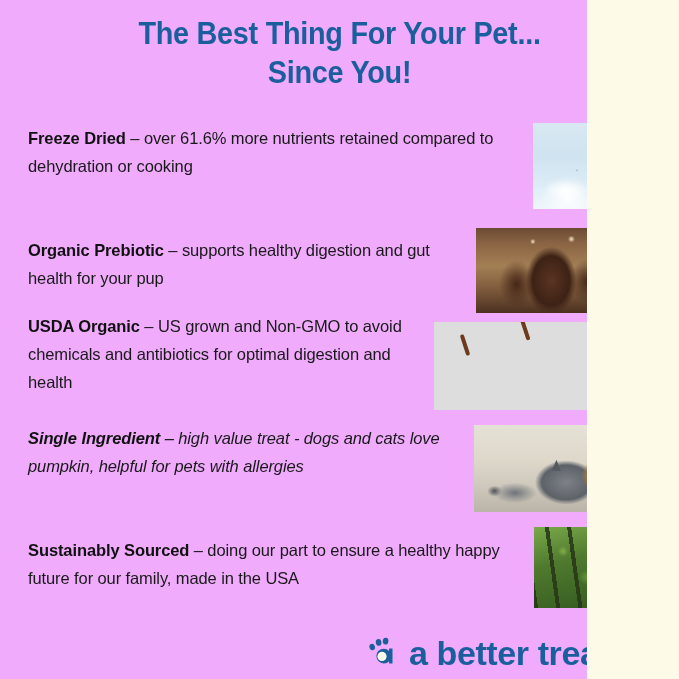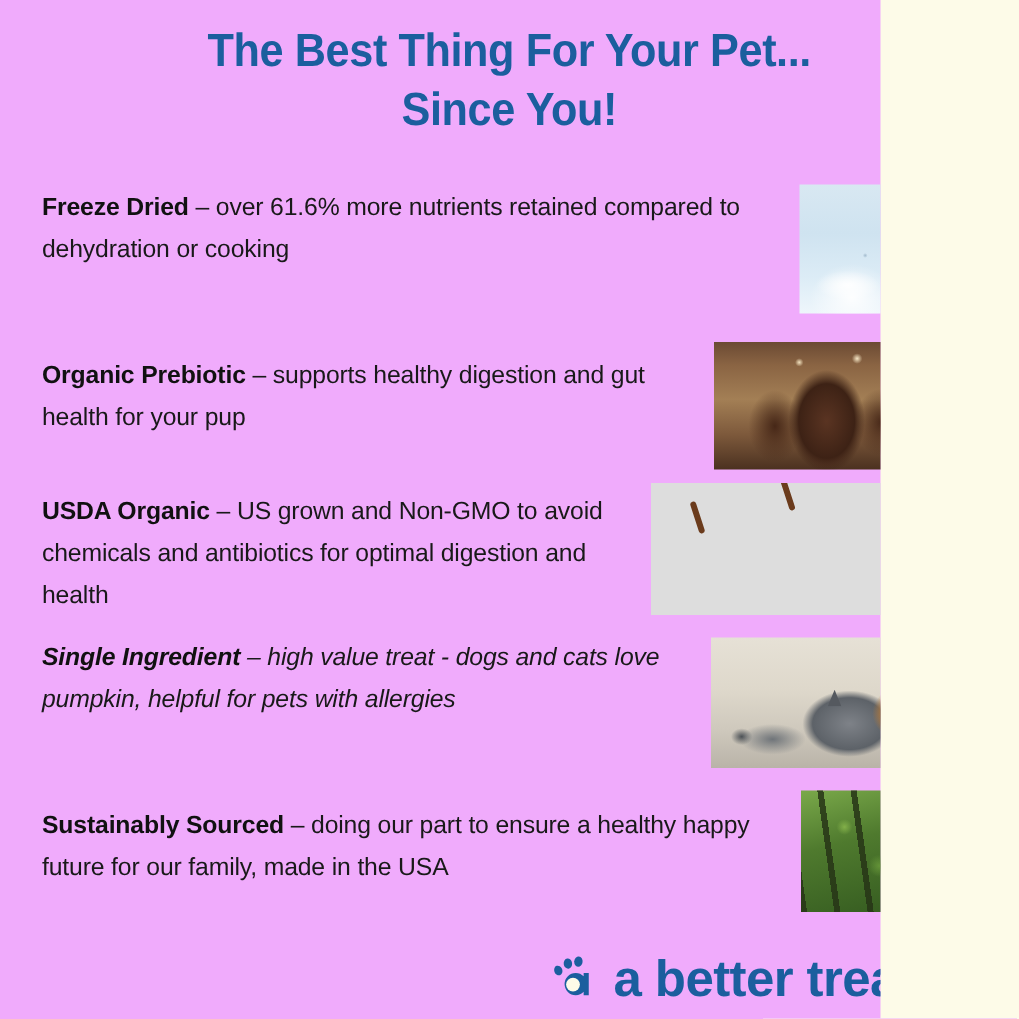--- a/index.html
+++ b/index.html
@@ -188,21 +188,21 @@
     color: #191919;
     letter-spacing: -0.1px;
   }
   .benefit .term {
     font-weight: 700;
     color: #111111;
   }
 
   .benefit-0 { top: 124px; width: 468px; }
   .benefit-1 { top: 236px; width: 440px; }
-  .benefit-2 { top: 327px; width: 404px; }
+  .benefit-2 { top: 312px; width: 404px; }
   .benefit-3 { top: 424px; width: 436px; font-style: italic; }
   .benefit-4 { top: 536px; width: 500px; }
 
   
   .logo {
     position: absolute;
     left: 368px;
     top: 630px;
     width: 274px;
     height: 46px;

